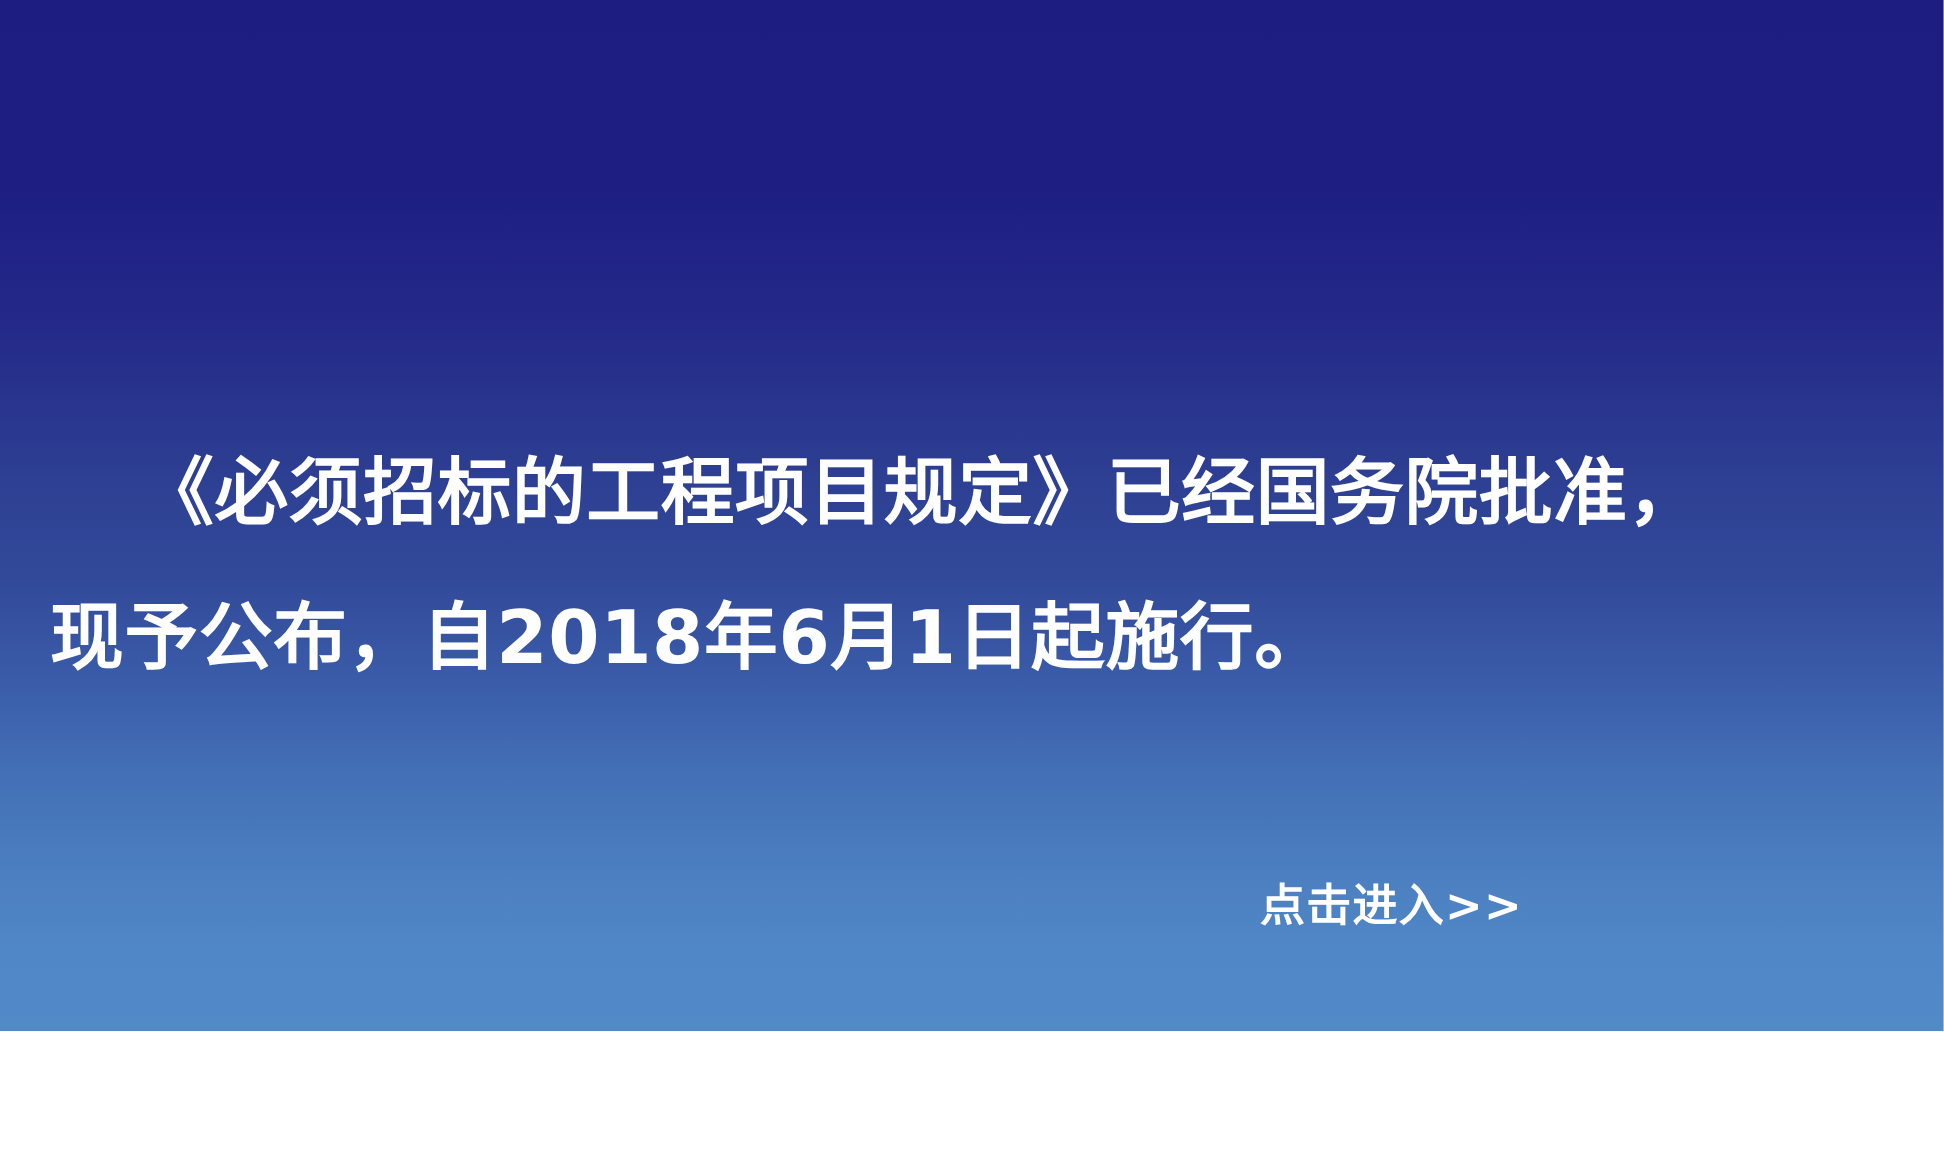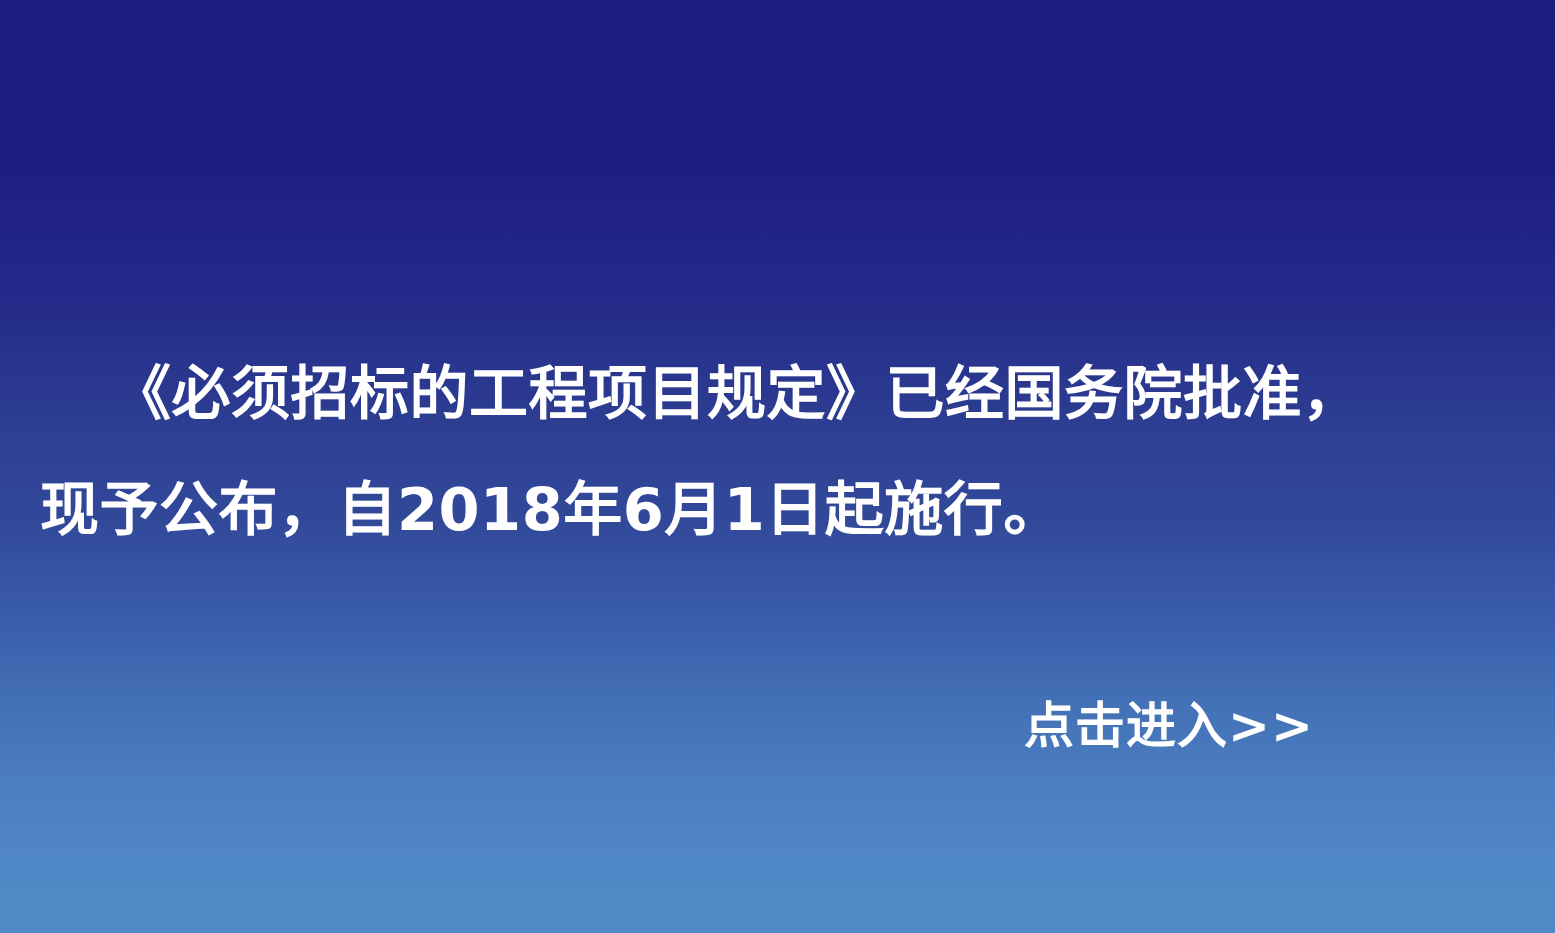--- a/index.html
+++ b/index.html
@@ -5,21 +5,21 @@
 <style>
   html, body {
     margin: 0;
     padding: 0;
     background: #ffffff;
   }
 
   .banner {
     position: relative;
     width: 1555px;
-    height: 933px;
+    height: 825px;
     overflow: hidden;
     background: linear-gradient(
       to bottom,
       #1d1c80 0%,
       #1e1e82 18%,
       #242a89 32%,
       #2d3f92 46%,
       #32499a 56%,
       #3a5ca9 66%,
       #4370b6 75%,
@@ -61,28 +61,27 @@
     left: 0;
     top: 691px;
     width: 1555px;
     padding-left: 1008px;
     box-sizing: border-box;
   }
 
   .cta-link {
     display: inline-block;
     color: #ffffff;
-    font-size: 50px;
+    font-size: 36px;
     font-weight: 700;
     line-height: 70px;
     letter-spacing: 1px;
     white-space: pre;
     cursor: pointer;
     text-decoration: none;
-    margin-left: 16px;
   }
 </style>
 </head>
 <body>
 
 <div class="banner">
 
   <div class="headline-block">
     <p class="headline-line line-1">《必须招标的工程项目规定》已经国务院批准，</p>
     <p class="headline-line line-2">现予公布，自2018年6月1日起施行。</p>

